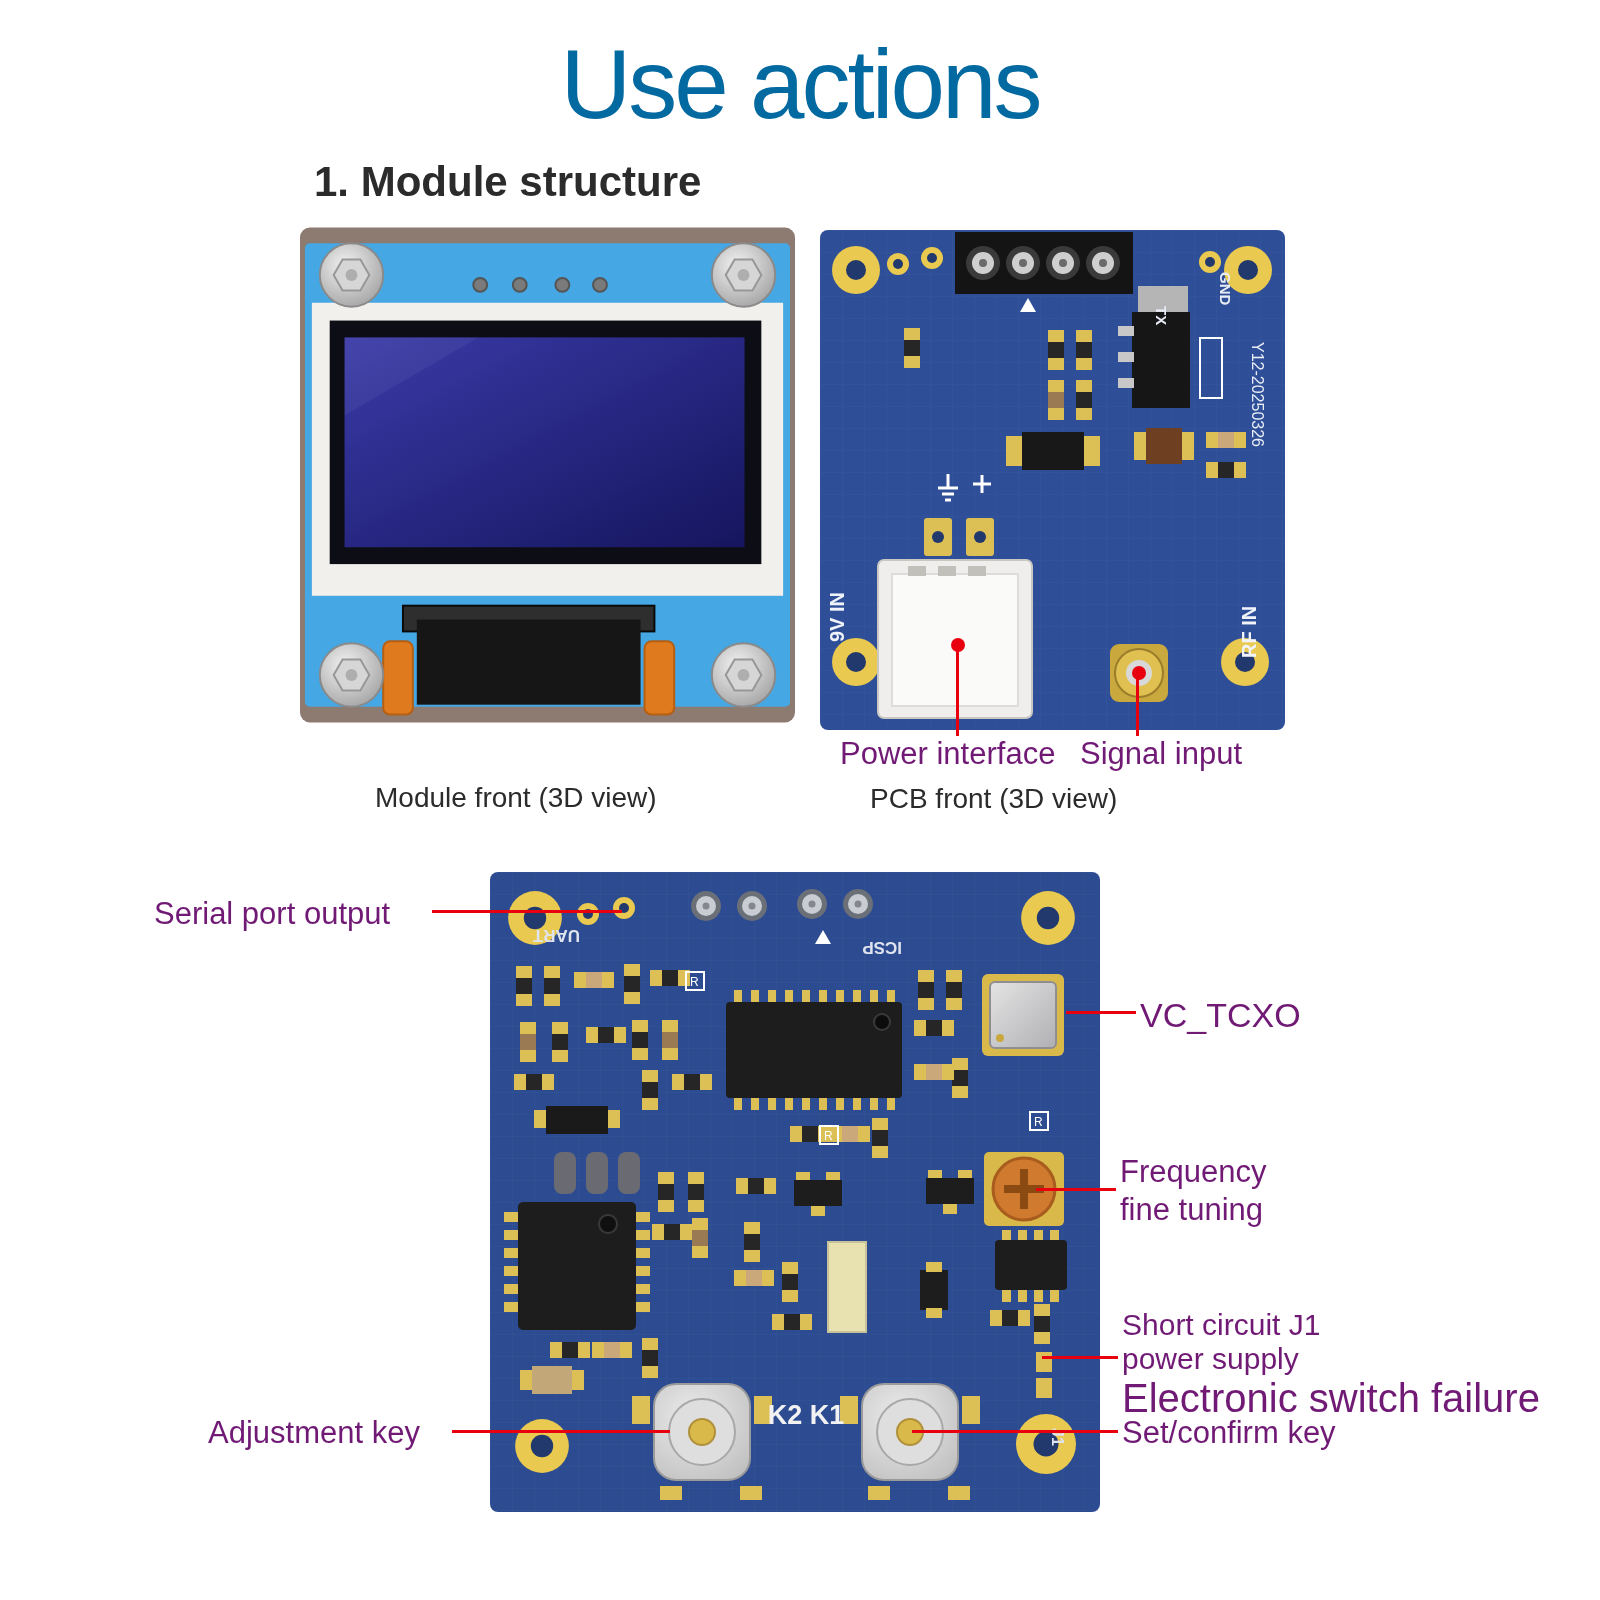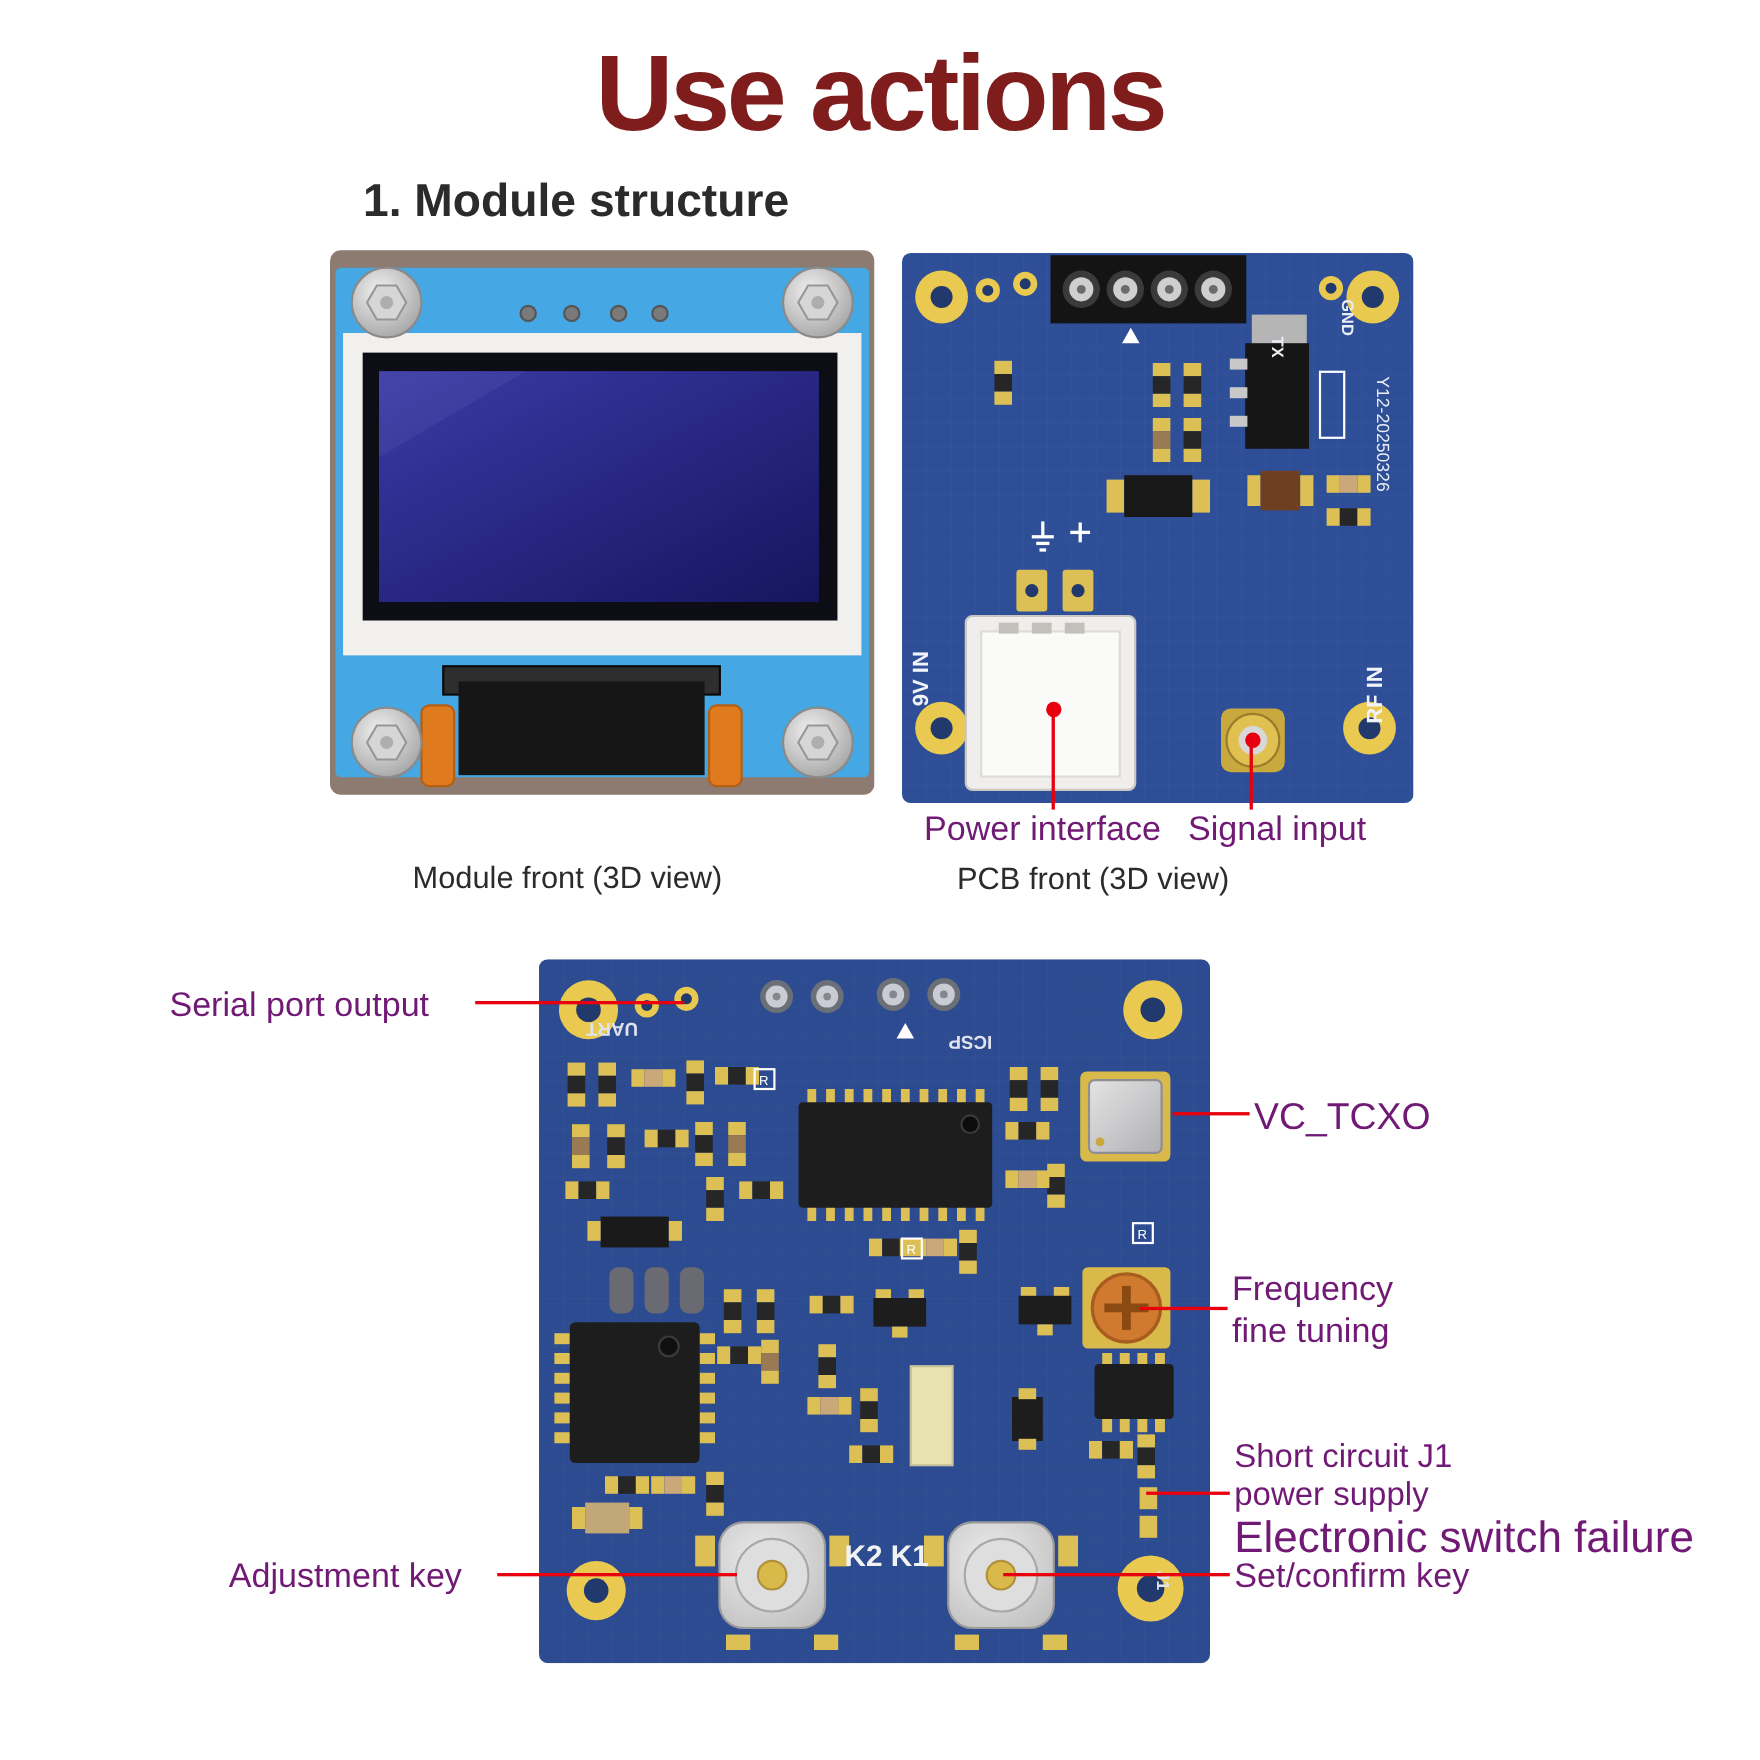--- a/index.html
+++ b/index.html
@@ -1,20 +1,20 @@
 <!DOCTYPE html>
 <html><head>
 <meta charset="utf-8">
 <style>
   html,body{margin:0;padding:0;background:#ffffff;}
   #canvas{position:relative;width:1600px;height:1600px;background:#ffffff;overflow:hidden;
           font-family:"Liberation Sans",sans-serif;}
   .title{position:absolute;left:0;right:0;top:28px;text-align:center;
-         font-size:98px;font-weight:bold;letter-spacing:-3px;color:#7f1d1d;}
-  .section{position:absolute;left:314px;top:158px;font-size:42px;font-weight:bold;color:#2b2b2b;margin-left:16px;}
+         font-size:98px;font-weight:normal;letter-spacing:-3px;color:#0369a1;}
+  .section{position:absolute;left:314px;top:158px;font-size:42px;font-weight:bold;color:#2b2b2b;}
   .caption{position:absolute;font-size:28px;color:#2b2b2b;text-align:left;white-space:nowrap;}
   .anno{position:absolute;color:#701a75;font-size:31px;white-space:nowrap;z-index:6;}
   .lead-h{position:absolute;height:3px;background:#e8000f;z-index:5;}
   .lead-v{position:absolute;width:3px;background:#e8000f;z-index:5;}
   .fig{position:absolute;}
   svg{display:block;}
   text{font-family:"Liberation Sans",sans-serif;}
 </style>
 </head>
 <body>

